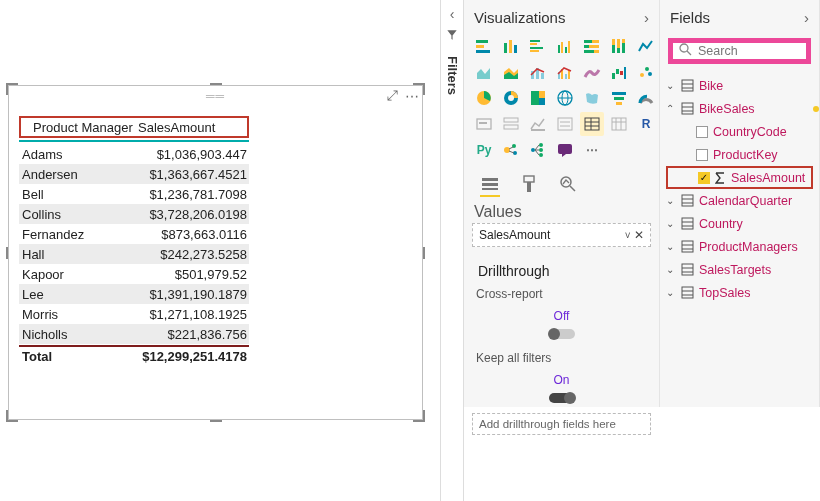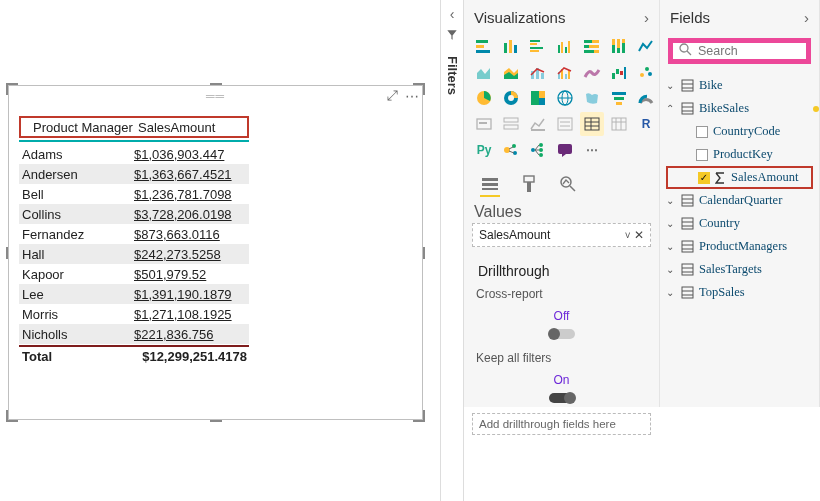--- a/index.html
+++ b/index.html
@@ -22,21 +22,21 @@
 .overflow-dots span { font-size:14px; color:#666;}
 
 .tbl { position:absolute; left:10px; top:30px; width:230px; font-size:13px; }
 .tbl-header { display:flex; border:2px solid #c0392b; height:22px; align-items:center; margin-bottom:2px; }
 .tbl-header div:first-child { flex:0 0 115px; padding-left:12px; }
 .tbl-header div:last-child  { flex:1; padding-left:2px; }
 .tbl-rule { height:2px; background:#00acab; margin-bottom:2px;}
 .tbl-row { display:flex; height:20px; align-items:center;}
 .tbl-row.strip { background:#ececec; }
 .tbl-row div:first-child { flex:0 0 115px; padding-left:3px;}
-.tbl-row div:last-child  { flex:1; text-align:left; padding-right:2px;text-decoration:underline;}
+.tbl-row div:last-child  { flex:1; text-align:right; padding-right:2px;}
 .tbl-total { display:flex; height:20px; align-items:center; font-weight:700; border-top:2px solid #7f1d1d; margin-top:1px;}
 .tbl-total div:first-child { flex:0 0 115px; padding-left:3px;}
 .tbl-total div:last-child  { flex:1; text-align:right; padding-right:2px;}
 
 .filters-tab { position:absolute; left:440px; top:0; width:24px; height:501px; border-left:1px solid #ddd; border-right:1px solid #ddd; display:flex; flex-direction:column; align-items:center; padding-top:6px; gap:6px;}
 .filters-tab .arrow { font-size:14px; color:#666; }
 .filters-tab .collapse-icon svg { fill:#666; }
 .filters-tab .label { writing-mode:vertical-rl; font-size:13px; font-weight:600; color:#333; margin-top:4px;}
 
 .pane { position:absolute; top:0; height:407px; background:#f6f6f6; border-right:1px solid #e4e4e4; font-size:13px; }
@@ -66,21 +66,21 @@
 .tog-off .tog-knob { left:-1px; }
 .tog-on  .tog-track { background:#444;}
 .tog-on  .tog-knob { right:-1px; }
 .drill-drop { margin:0 8px 8px 8px; border:1px dashed #bbb; padding:4px 6px; font-size:11.5px; color:#666; background:#fff; text-align:left;}
 
 .search { margin:4px 8px 8px 8px; height:26px; border:5px solid #ec4899; background:#fff; display:flex; align-items:center; gap:6px; padding:0 6px; font-size:12.5px; color:#777;}
 .field-tree { padding:2px 2px; font-size:12.5px; }
 .ft-row { display:flex; align-items:center; height:23px; gap:5px; padding-left:4px;}
 .ft-caret { width:10px; color:#555; font-size:10px;}
 .ft-tbl-ico svg,.ft-sigma svg{display:block}
-.ft-label { flex:1; color:#0c4a6e;font-family:Liberation Serif, serif;}
+.ft-label { flex:1; color:#be185d;}
 .ft-yellow { width:6px;height:6px;border-radius:50%;background:#f5c926; margin-left:-2px; margin-right:-2px;}
 .ft-child { padding-left:34px; }
 .ft-check { width:12px;height:12px; border:1px solid #999; display:inline-flex; align-items:center; justify-content:center; font-size:10px; color:#111; background:#fff;}
 .ft-check.on { background:#f5c926; border-color:#f5c926;}
 .ft-highlight { border:2px solid #c0392b; margin:0 4px; padding-left:30px; padding-right:2px; }
 </style>
 </head>
 <body>
 
 <div class="canvas">

